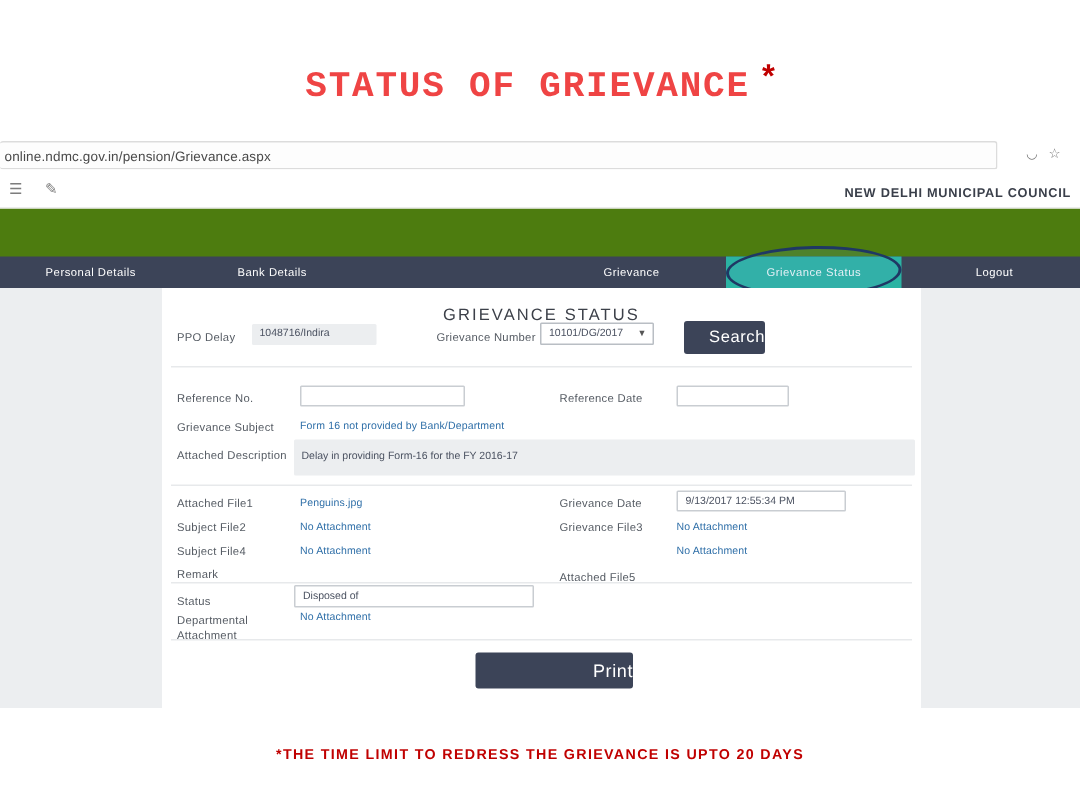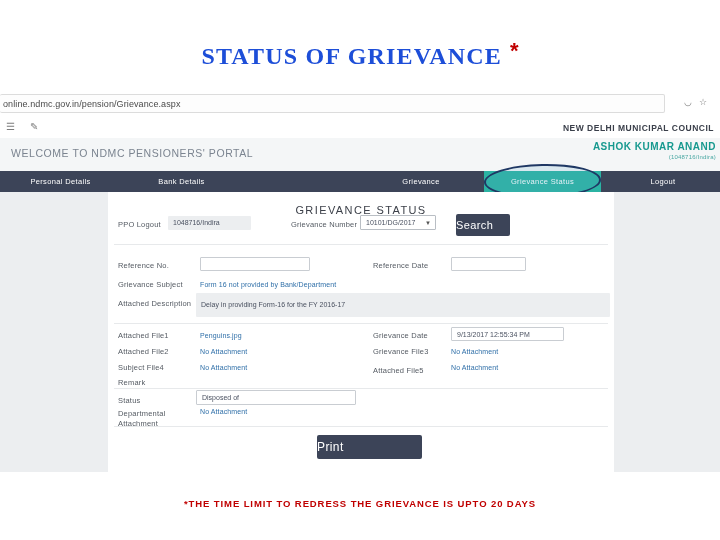--- a/index.html
+++ b/index.html
@@ -21,22 +21,22 @@
     top: 40px;
     left: 0;
     width: 720px;
     text-align: center;
   }
   .slide-title {
     display: inline-block;
     font-size: 24px;
     font-weight: bold;
     letter-spacing: 1.2px;
-    color: #1d4ed8;
-    font-family: Liberation Serif, serif;
+    color: #ef4444;
+    font-family: Liberation Mono, monospace;
   }
   .title-asterisk {
     color: #c00000;
     font-size: 22px;
     font-weight: bold;
     margin-left: 8px;
     vertical-align: super;
     line-height: 1;
   }
 
@@ -279,21 +279,21 @@
   }
 
   .btn-dark {
     position: absolute;
     background: #3c4458;
     color: #ffffff;
     border: none;
     border-radius: 2px;
     font-family: "Liberation Sans", sans-serif;
     letter-spacing: 0.4px;
-    text-align: left;
+    text-align: right;
     cursor: pointer;
     padding: 0;
   }
   .btn-search {
     left: 348px; top: 22px;
     width: 54px; height: 22px;
     font-size: 11px;
   }
   .btn-print {
     left: 209px; top: 243px;
@@ -335,45 +335,40 @@
     <span class="url-icon zoom">◡</span>
     <span class="url-icon star">☆</span>
   </div>
 
   <div class="browser-toolbar2">
     <span class="tb-icon menu">☰</span>
     <span class="tb-icon pen">✎</span>
     <span class="council-name">NEW DELHI MUNICIPAL COUNCIL</span>
   </div>
 
-  <div class="portal-header">
-    <span class="portal-welcome">WELCOME TO NDMC PENSIONERS' PORTAL</span>
-    <span class="user-name">ASHOK KUMAR ANAND</span>
-    <span class="user-sub">(1048716/Indira)</span>
-  </div>
 
   <div class="navbar">
     <div class="nav-item" style="left:121px;width:121px;">Bank Details</div>
     <div class="nav-item" style="left:0px;width:121px;">Personal Details</div>
     <div class="nav-item" style="left:363px;width:116px;">Grievance</div>
     <div class="nav-item active" style="left:484px;width:117px;">Grievance Status</div>
     <div class="nav-item" style="left:606px;width:114px;">Logout</div>
   </div>
 
   <div class="oval-highlight"></div>
 
   <div class="page-body">
     <div class="gutter-l"></div>
     <div class="gutter-r"></div>
 
     <div class="form-card">
 
       <div class="page-heading">GRIEVANCE STATUS</div>
 
-      <span class="fld-label" style="left:10px;top:28px;">PPO Logout</span>
+      <span class="fld-label" style="left:10px;top:28px;">PPO Delay</span>
       <div class="input-box gray" style="left:60px;top:24px;width:83px;height:14px;">
         <span class="input-text">1048716/Indira</span>
       </div>
 
       <span class="fld-label" style="left:183px;top:28px;">Grievance Number</span>
       <div class="select-box" style="left:252px;top:23px;width:76px;height:15px;">
         <span class="input-text">10101/DG/2017</span>
         <span class="caret">▼</span>
       </div>
 
@@ -402,30 +397,30 @@
       <div class="hr-line" style="left:6px;top:131px;width:494px;"></div>
 
       <span class="fld-label" style="left:10px;top:139px;">Attached File1</span>
       <span class="fld-link" style="left:92px;top:140px;">Penguins.jpg</span>
 
       <span class="fld-label" style="left:265px;top:139px;">Grievance Date</span>
       <div class="input-box" style="left:343px;top:135px;width:113px;height:14px;">
         <span class="input-text">9/13/2017 12:55:34 PM</span>
       </div>
 
-      <span class="fld-label" style="left:10px;top:155px;">Attached File2</span>
+      <span class="fld-label" style="left:10px;top:155px;">Subject File2</span>
       <span class="fld-link" style="left:92px;top:156px;">No Attachment</span>
 
       <span class="fld-label" style="left:265px;top:155px;">Grievance File3</span>
       <span class="fld-link" style="left:343px;top:156px;">No Attachment</span>
 
       <span class="fld-label" style="left:10px;top:171px;">Subject File4</span>
       <span class="fld-link" style="left:92px;top:172px;">No Attachment</span>
 
-      <span class="fld-label" style="left:265px;top:174px;">Attached File5</span>
+      <span class="fld-label" style="left:265px;top:188px;">Attached File5</span>
       <span class="fld-link" style="left:343px;top:172px;">No Attachment</span>
 
       <span class="fld-label" style="left:10px;top:186px;">Remark</span>
       <span class="fld-value-text" style="left:92px;top:187px;"></span>
 
       <div class="hr-line" style="left:6px;top:196px;width:494px;"></div>
 
       <span class="fld-label" style="left:10px;top:204px;">Status</span>
       <div class="input-box" style="left:88px;top:198px;width:160px;height:15px;">
         <span class="input-text">Disposed of</span>

